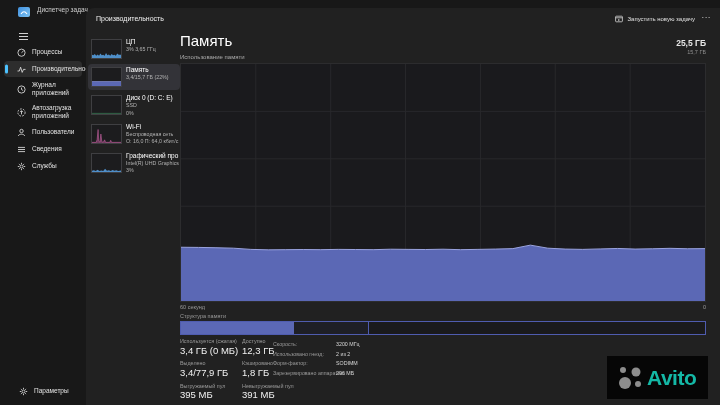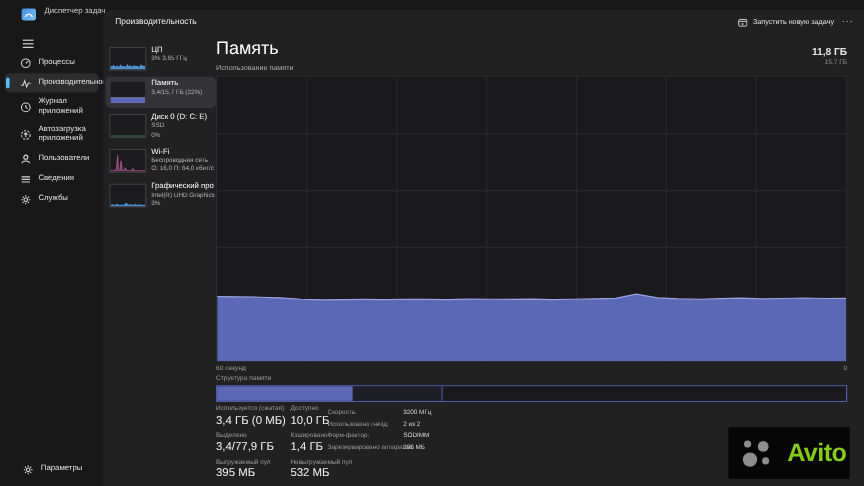--- a/index.html
+++ b/index.html
@@ -70,21 +70,21 @@
   .d-cell{margin-bottom:5px;}
   .d-label{font-size:5.4px;color:#9a9a9a;margin-bottom:1.5px;white-space:nowrap;}
   .d-value{font-size:9.5px;font-weight:400;color:#f2f2f2;line-height:1.05;white-space:nowrap;}
   .details-right{position:absolute;left:93px;top:309px;width:130px;}
   .dr-row{position:relative;margin-bottom:3.6px;height:6px;}
   .dr-label{position:absolute;left:0;top:0;font-size:5.3px;color:#9a9a9a;white-space:nowrap;}
   .dr-value{position:absolute;left:63px;top:0;font-size:5.3px;color:#d8d8d8;white-space:nowrap;}
   
   .watermark{position:absolute;right:12px;bottom:6px;width:101px;height:43px;background:#060606;
              display:flex;align-items:center;padding-left:7px;box-sizing:border-box;}
-  .wm-text{font-size:21px;font-weight:700;color:#84cc16;letter-spacing:-0.5px;margin-left:11px;}
+  .wm-text{font-size:21px;font-weight:700;color:#14b8a6;letter-spacing:-0.5px;margin-left:2px;}
 </style>
 </head>
 <body>
 
 <div class="screen">
 
   <div class="titlebar">
     <span class="app-icon">
       <svg width="12" height="10" viewBox="0 0 12 10">
           <path d="M3 7 Q6 2.5 9 7" fill="none" stroke="#ffffff" stroke-width="1.1"></path>
@@ -243,21 +243,21 @@
         <span class="perf-text">
           <span class="perf-name">Графический про</span>
           <span class="perf-sub">Intel(R) UHD Graphics</span>
           <span class="perf-sub">3%</span>
         </span>
       </div>
     </div>
 
     <div class="main">
       <div class="mem-title">Память</div>
-      <div class="total-label">11,8 ГБ</div>
+      <div class="total-label">25,5 ГБ</div>
       <div class="usable-label">15,7 ГБ</div>
       <div class="usage-label">Использование памяти</div>
 
       <div class="big-graph">
         <svg viewBox="0 0 100 100" preserveAspectRatio="none">
           <g stroke="#28282b" stroke-width="1" vector-effect="non-scaling-stroke">
             <line x1="14.28" y1="0" x2="14.28" y2="100" vector-effect="non-scaling-stroke"></line>
             <line x1="28.57" y1="0" x2="28.57" y2="100" vector-effect="non-scaling-stroke"></line>
             <line x1="42.85" y1="0" x2="42.85" y2="100" vector-effect="non-scaling-stroke"></line>
             <line x1="57.14" y1="0" x2="57.14" y2="100" vector-effect="non-scaling-stroke"></line>
@@ -285,37 +285,37 @@
         <span class="comp-seg s2" style="width: 64.2%;"></span>
       </div>
 
       <div class="details-left">
         <div class="d-cell">
             <div class="d-label">Используется (сжатая)</div>
             <div class="d-value">3,4 ГБ (0 МБ)</div>
           </div>
         <div class="d-cell">
             <div class="d-label">Доступно</div>
-            <div class="d-value">10,0 ГБ</div>
+            <div class="d-value">12,3 ГБ</div>
           </div>
         <div class="d-cell">
             <div class="d-label">Выделено</div>
             <div class="d-value">3,4/77,9 ГБ</div>
           </div>
         <div class="d-cell">
             <div class="d-label">Кэшировано</div>
-            <div class="d-value">1,4 ГБ</div>
+            <div class="d-value">1,8 ГБ</div>
           </div>
         <div class="d-cell">
             <div class="d-label">Выгружаемый пул</div>
             <div class="d-value">395 МБ</div>
           </div>
         <div class="d-cell">
             <div class="d-label">Невыгружаемый пул</div>
-            <div class="d-value">532 МБ</div>
+            <div class="d-value">391 МБ</div>
           </div>
       </div>
 
       <div class="details-right">
         <div class="dr-row">
             <span class="dr-label">Скорость:</span>
             <span class="dr-value">3200 МГц</span>
           </div>
         <div class="dr-row">
             <span class="dr-label">Использовано гнезд:</span>

